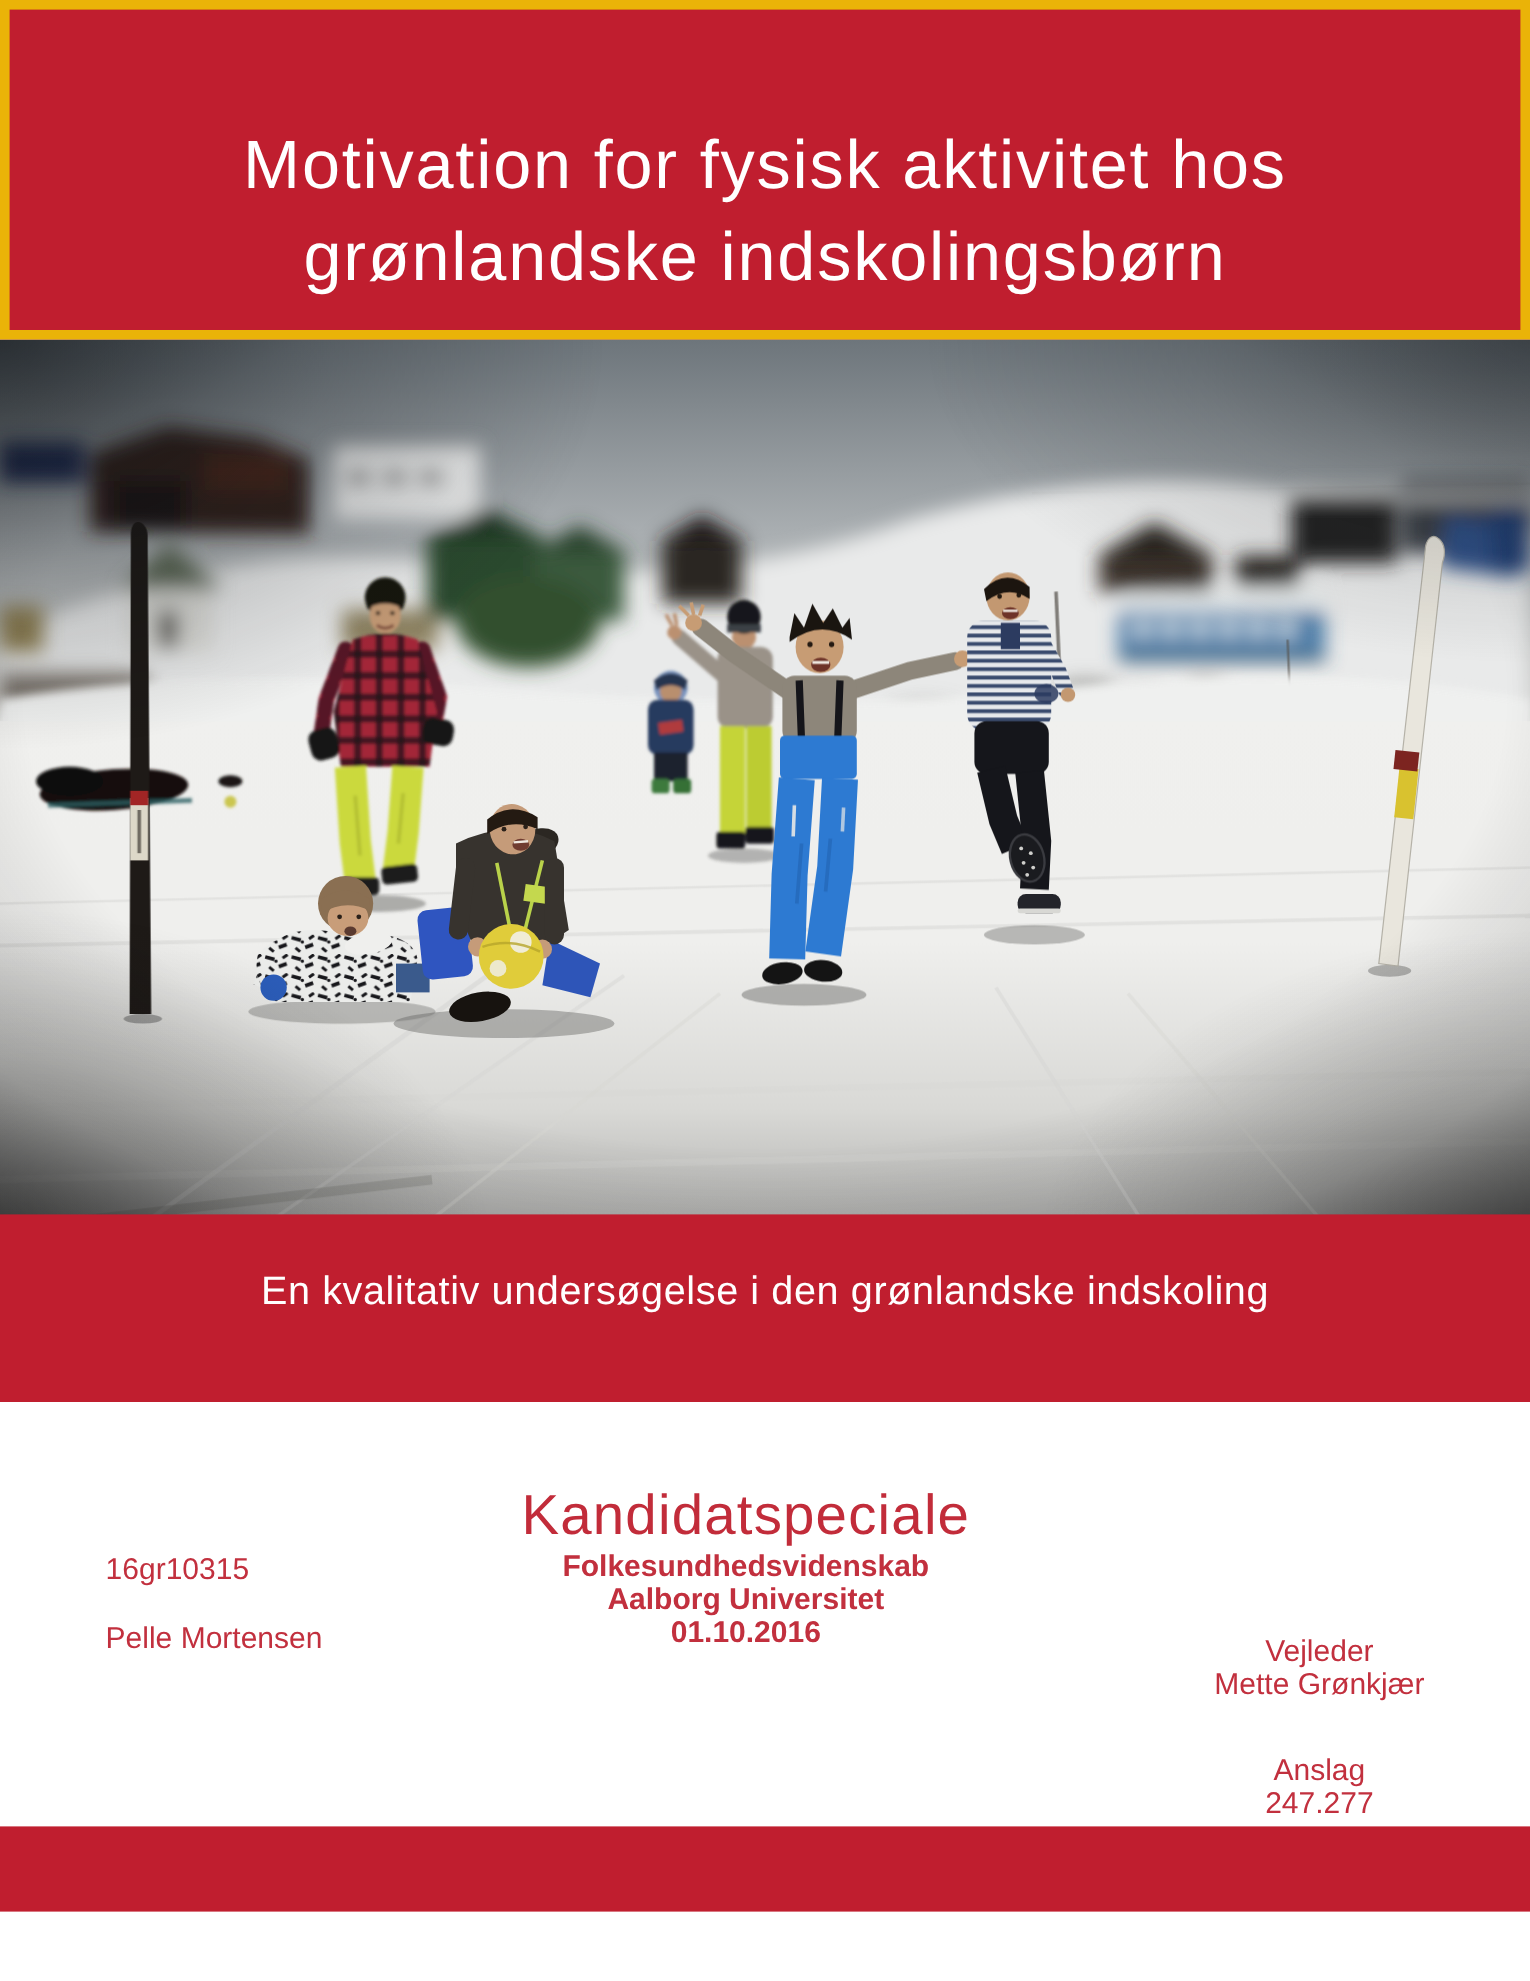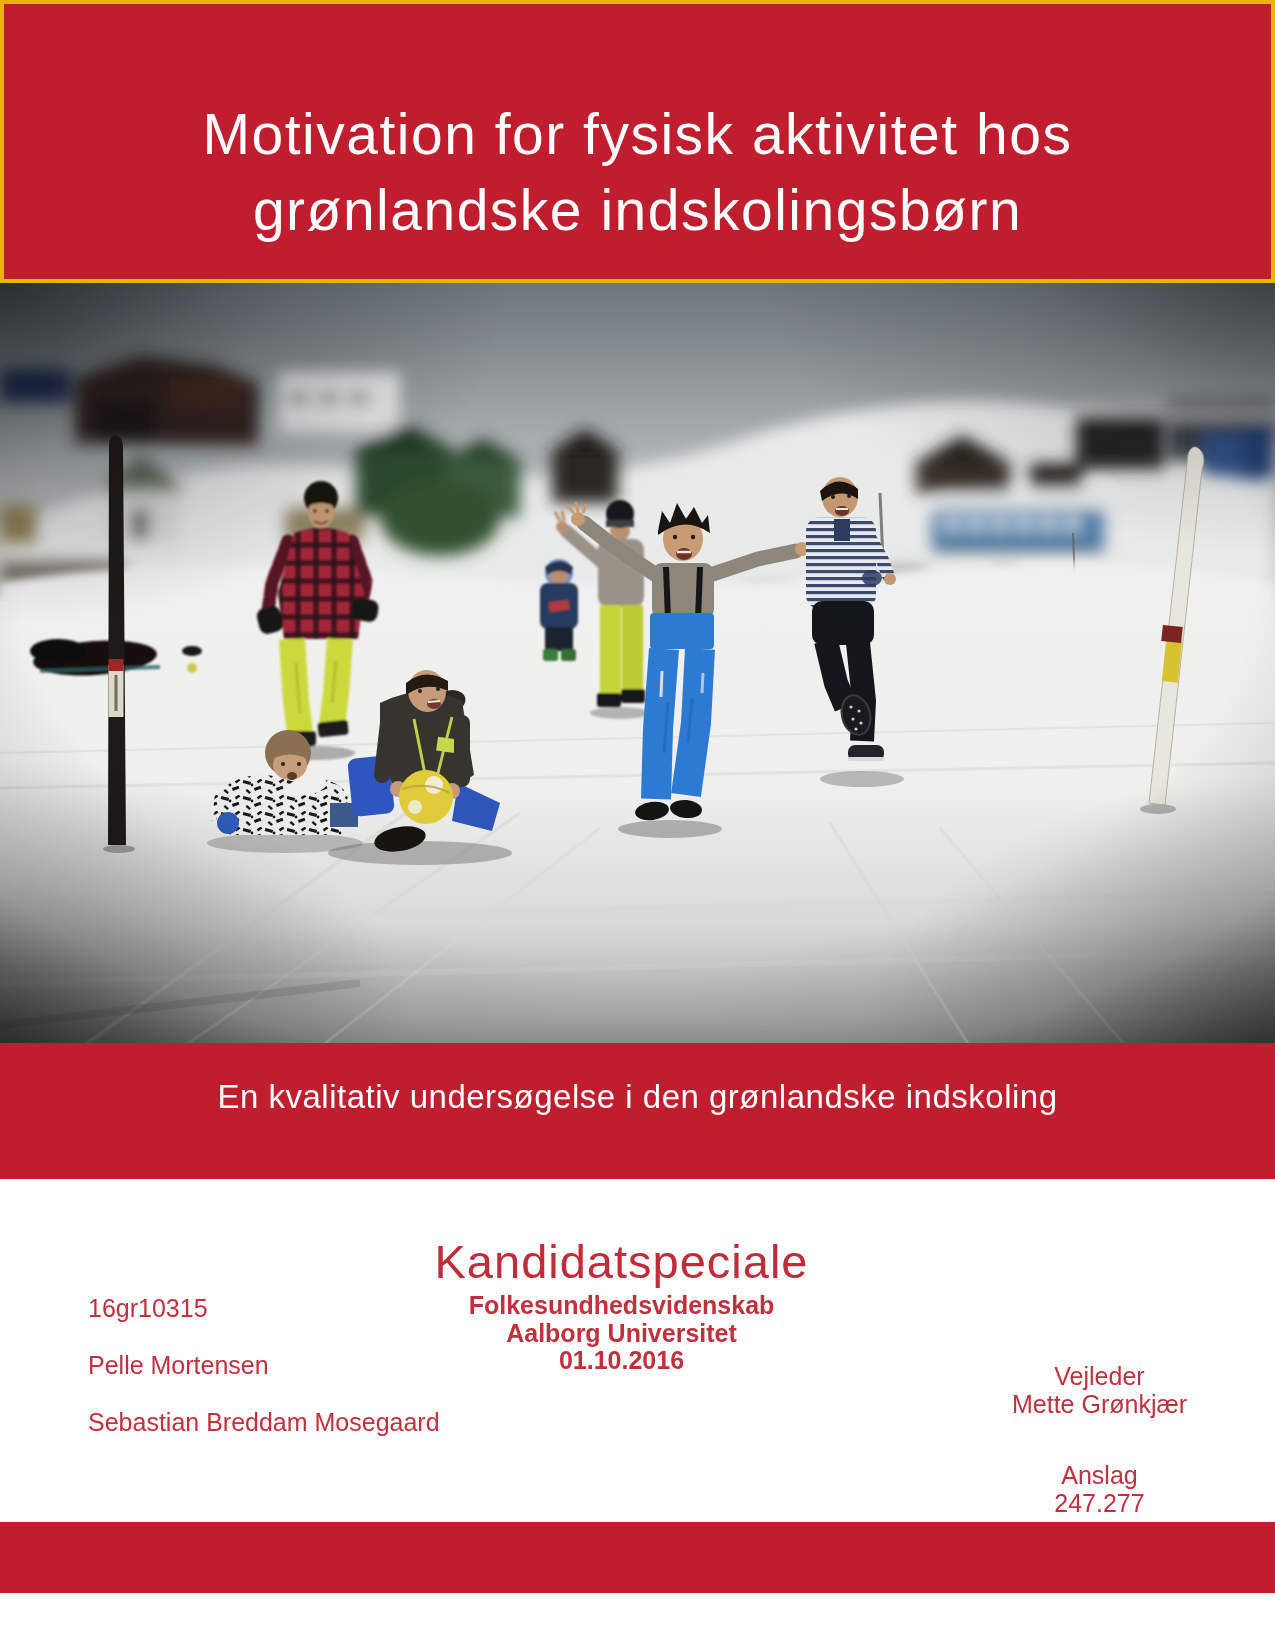--- a/index.html
+++ b/index.html
@@ -3,33 +3,33 @@
 <meta charset="utf-8">
 <style>
   html,body { margin:0; padding:0; background:#ffffff; }
   .page {
     position:relative; width:1275px; height:1651px; background:#ffffff;
     font-family:"Liberation Sans", sans-serif; overflow:hidden;
   }
   
   .banner {
     position:absolute; top:0; left:0; width:1275px; height:283px;
-    background:#c01e2f; border:4px solid #eab308; box-sizing:border-box;
+    background:#c01e2f; border:8px solid #eab308; box-sizing:border-box;
     padding-top:92px; text-align:center;
   }
   .banner h1 { margin:0; }
   .title-line {
     display:block; color:#ffffff; font-size:57px; font-weight:normal;
     letter-spacing:1.5px; line-height:76px;
   }
   
   .photo { position:absolute; top:283px; left:0; width:1275px; height:780px; margin:0; line-height:0; }
   
   .subtitle-band {
-    position:absolute; top:1043px; left:0; width:1275px; height:136px;
+    position:absolute; top:1012px; left:0; width:1275px; height:156px;
     background:#c01e2f; display:flex; align-items:center; justify-content:center;
   }
   .subtitle-band p {
     margin:0; transform:translateY(-14px); color:#ffffff; font-size:33px;
     letter-spacing:0.5px; font-weight:normal;
   }
   
   .doc-heading {
     position:absolute; top:1235px; left:0; width:1275px; margin:0;
     text-align:center; transform:translateX(-16px);
@@ -384,21 +384,20 @@
   <div class="subtitle-band">
     <p>En kvalitativ undersøgelse i den grønlandske indskoling</p>
   </div>
 
   <section>
     <h2 class="doc-heading">Kandidatspeciale</h2>
 
     <div class="info-col col-left">
       <p>16gr10315</p>
       <p>Pelle Mortensen</p>
-      <p>Sebastian Breddam Mosegaard</p>
     </div>
 
     <div class="info-col col-center">
       <p>Folkesundhedsvidenskab</p>
       <p>Aalborg Universitet</p>
       <p>01.10.2016</p>
     </div>
 
     <div class="info-col col-right">
       <p>Vejleder</p>

